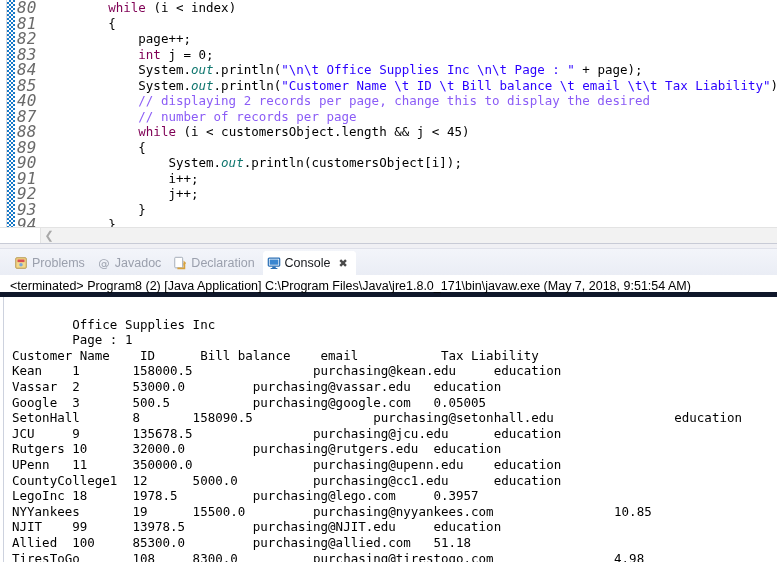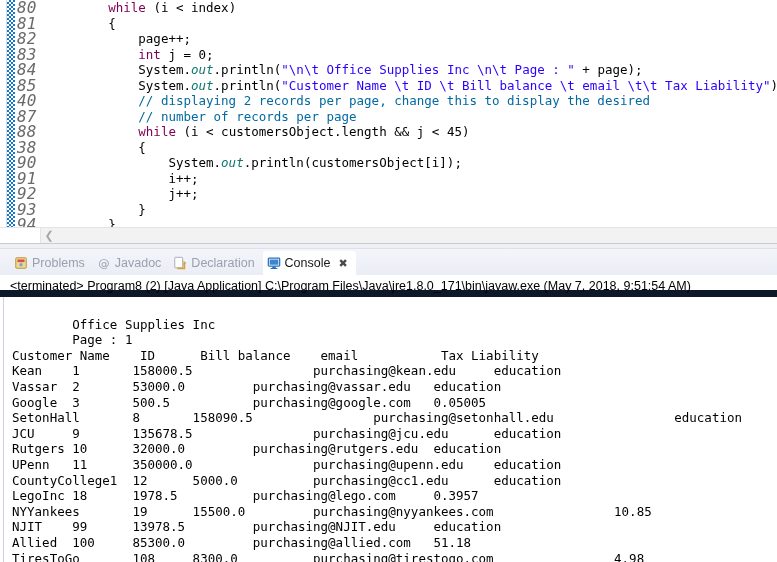--- a/index.html
+++ b/index.html
@@ -75,21 +75,21 @@
   .code-line {
     font-family: "DejaVu Sans Mono", monospace;
     font-size: 12.5px;
     line-height: 15.5px;
     height: 15.5px;
     white-space: pre;
     color: #000000;
   }
   .kw { color: #7f0055; font-weight: normal; }
   .str { color: #2a00ff; }
-  .cmt { color: #0369a1; text-align: right; }
+  .cmt { color: #8b5cf6; text-align: right; }
   .fld { color: #0f766e; font-style: italic; }
   .plain { color: #000000; }
 
   
   #editor-hscroll {
     position: absolute;
     left: 0;
     top: 227px;
     width: 777px;
     height: 16px;
@@ -165,21 +165,21 @@
   .ticon { width:14px; height:14px; flex:0 0 auto; display:block; }
 
   #terminated-line {
     height: 22px;
     line-height: 22px;
     background: #ffffff;
     padding-left: 10px;
     font-size: 12.5px;
     color: #000;
     white-space: nowrap;
-    border-bottom: 7px solid #0f172a;
+    border-bottom: 5px solid #0f172a;
     box-sizing: border-box;
   }
 
   #console-output {
     position: absolute;
     left: 0;
     top: 48px;
     width: 777px;
     height: 265px;
     background: #ffffff;
@@ -217,21 +217,21 @@
     <div class="gutter" id="gutter">
         <div class="ln">80</div>
         <div class="ln">81</div>
         <div class="ln">82</div>
         <div class="ln">83</div>
         <div class="ln">84</div>
         <div class="ln">85</div>
         <div class="ln">40</div>
         <div class="ln">87</div>
         <div class="ln">88</div>
-        <div class="ln">38</div>
+        <div class="ln">89</div>
         <div class="ln">90</div>
         <div class="ln">91</div>
         <div class="ln">92</div>
         <div class="ln">93</div>
         <div class="ln">94</div>
       </div>
     <div class="code-area" id="code-area">
         <div class="code-line"><span class="plain">        </span><span class="kw">while</span><span class="plain"> (i &lt; index)</span></div>
         <div class="code-line"><span class="plain">        {</span></div>
         <div class="code-line"><span class="plain">            page++;</span></div>

